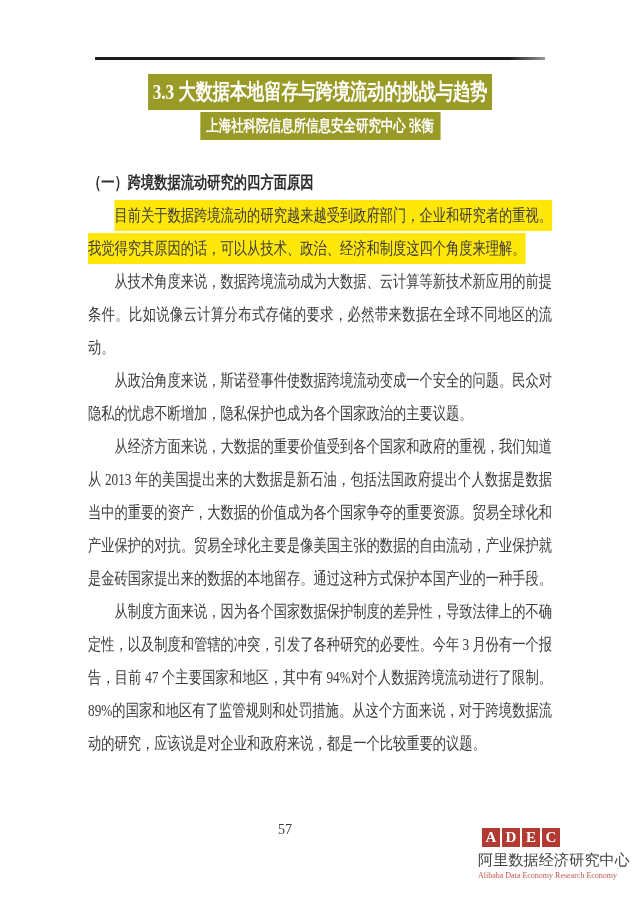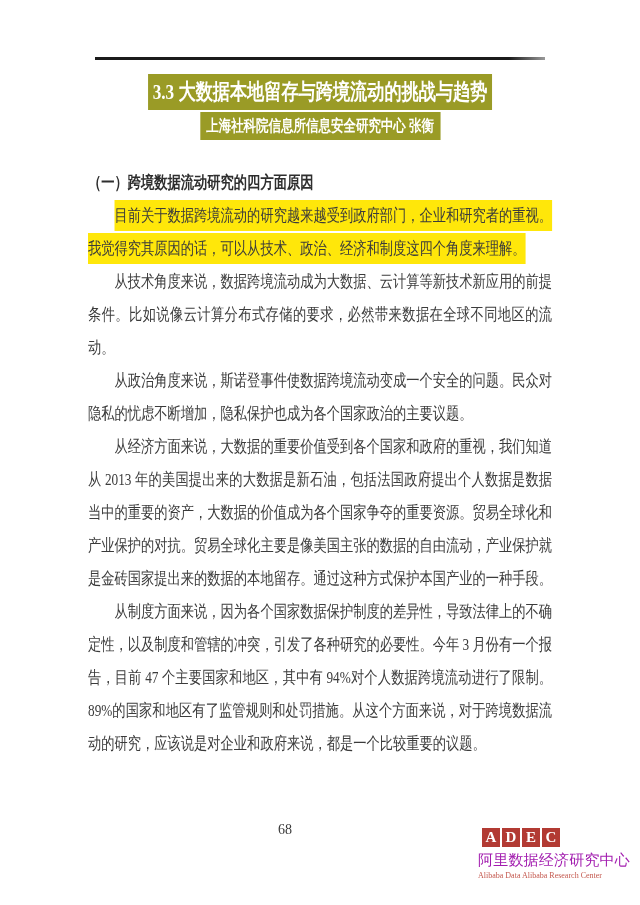--- a/index.html
+++ b/index.html
@@ -43,21 +43,21 @@
     position:absolute; left:270px; top:822px; width:30px; text-align:center;
     font-size:14px; color:#3a3a3a;
   }
   .adec-logo { position:absolute; left:478px; top:828px; width:156px; }
   .logo-squares { display:flex; gap:2px; margin:0 0 3px 4px; }
   .logo-square {
     width:18px; height:19px; background:#b23a33; color:#ffffff;
     font-weight:bold; font-size:15px; line-height:19px; text-align:center;
   }
   .logo-cn {
-    color:#a21caf; font-size:15px; line-height:20px; letter-spacing:0.2px;
+    color:#404040; font-size:15px; line-height:20px; letter-spacing:0.2px;
     white-space:nowrap;
   }
   .logo-en {
     color:#c4584e; font-size:8px; line-height:11px; white-space:nowrap;
   }
 </style>
 </head>
 <body>
 
 <div class="page">
@@ -81,26 +81,26 @@
     <p class="body-para">从技术角度来说，数据跨境流动成为大数据、云计算等新技术新应用的前提条件。比如说像云计算分布式存储的要求，必然带来数据在全球不同地区的流动。</p>
 
     <p class="body-para">从政治角度来说，斯诺登事件使数据跨境流动变成一个安全的问题。民众对隐私的忧虑不断增加，隐私保护也成为各个国家政治的主要议题。</p>
 
     <p class="body-para">从经济方面来说，大数据的重要价值受到各个国家和政府的重视，我们知道从 2013 年的美国提出来的大数据是新石油，包括法国政府提出个人数据是数据当中的重要的资产，大数据的价值成为各个国家争夺的重要资源。贸易全球化和产业保护的对抗。贸易全球化主要是像美国主张的数据的自由流动，产业保护就是金砖国家提出来的数据的本地留存。通过这种方式保护本国产业的一种手段。</p>
 
     <p class="body-para">从制度方面来说，因为各个国家数据保护制度的差异性，导致法律上的不确定性，以及制度和管辖的冲突，引发了各种研究的必要性。今年 3 月份有一个报告，目前 47 个主要国家和地区，其中有 94%对个人数据跨境流动进行了限制。89%的国家和地区有了监管规则和处罚措施。从这个方面来说，对于跨境数据流动的研究，应该说是对企业和政府来说，都是一个比较重要的议题。</p>
 
   </div>
 
-  <div class="page-number">68</div>
+  <div class="page-number">57</div>
 
   <div class="adec-logo">
     <div class="logo-squares">
       <span class="logo-square">A</span>
       <span class="logo-square">D</span>
       <span class="logo-square">E</span>
       <span class="logo-square">C</span>
     </div>
     <div class="logo-cn">阿里数据经济研究中心</div>
-    <div class="logo-en">Alibaba Data Alibaba Research Center</div>
+    <div class="logo-en">Alibaba Data Economy Research Economy</div>
   </div>
 
 </div>
 
 </body></html>

